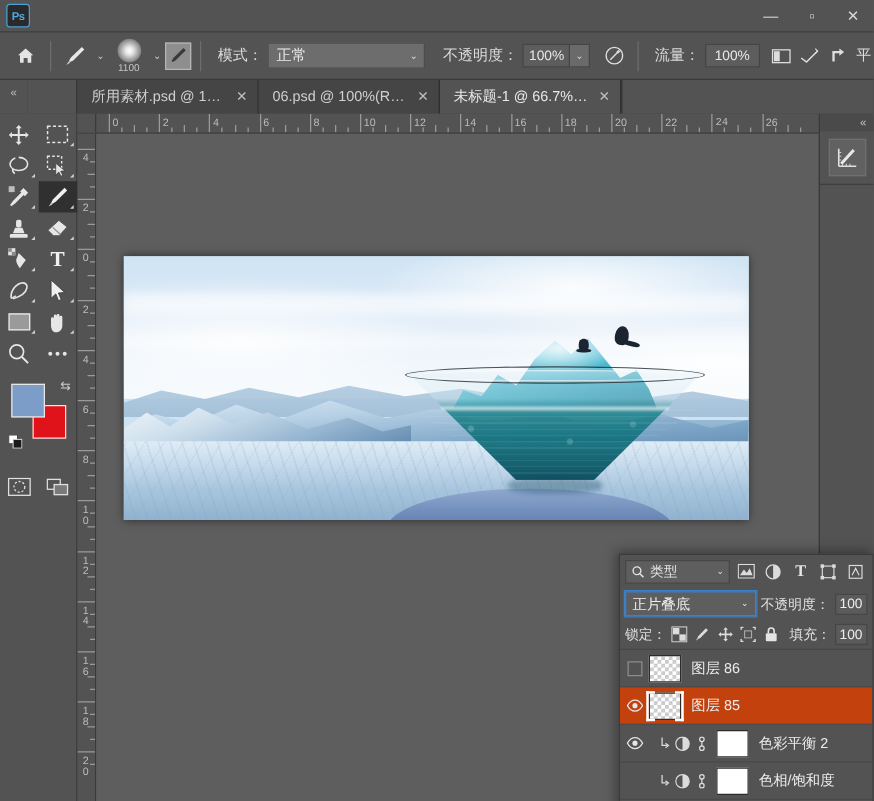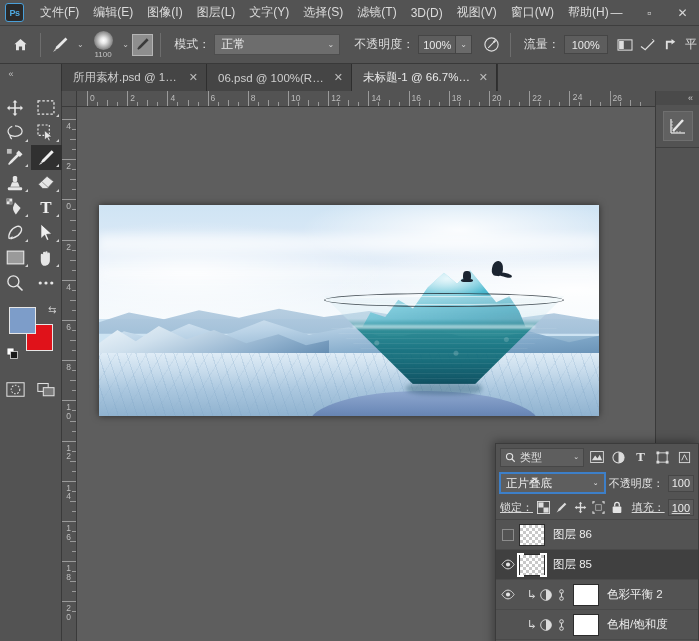--- a/index.html
+++ b/index.html
@@ -340,32 +340,31 @@
   }
   .lp-blend .arrow { position:absolute; right:5px; font-size:7px; }
   .lp-lbl { font-size:11px; color:#e0e0e0; white-space:nowrap; }
   .lp-val {
     height:17px; background:#5b5b5b; border:1px solid #464646; padding:0 3px;
     font-size:11px; color:#ececec; display:flex; align-items:center; cursor:default;
   }
   .lp-lockrow {
     height:24px; display:flex; align-items:center; padding:0 4px; gap:3px; flex:0 0 24px;
     border-bottom:1px solid #464646;
-    text-decoration:underline;
   }
   .lp-lockicon {
     width:17px; height:17px; display:flex; align-items:center; justify-content:center;
     cursor:default; color:#e2e2e2;
   }
   .lp-list { flex:1; overflow:hidden; }
   .layer-row {
     height:30px; display:flex; align-items:center; border-bottom:1px solid #4a4a4a;
     cursor:default; padding-right:4px;
   }
-  .layer-row.selected { background:#404040; }
+  .layer-row.selected { background:#c2410c; }
   .eye {
     width:23px; height:30px; display:flex; align-items:center; justify-content:center;
     cursor:default;
   }
   .layer-extra {
     width:54px; height:30px; display:flex; align-items:center; gap:2px; justify-content:center;
   }
   .mini-ic {
     width:13px; height:13px; display:flex; align-items:center; justify-content:center;
     color:#dcdcdc;
@@ -410,33 +409,20 @@
   }
   svg { display:block; }
 </style>
 </head>
 <body>
 
 <div class="app">
 
   <div class="menubar">
     <div class="ps-logo">Ps</div>
-    <div id="menu-items" style="display:flex;align-items:center;">
-        <div class="menu-item">文件(F)</div>
-        <div class="menu-item">编辑(E)</div>
-        <div class="menu-item">图像(I)</div>
-        <div class="menu-item">图层(L)</div>
-        <div class="menu-item">文字(Y)</div>
-        <div class="menu-item">选择(S)</div>
-        <div class="menu-item">滤镜(T)</div>
-        <div class="menu-item">3D(D)</div>
-        <div class="menu-item">视图(V)</div>
-        <div class="menu-item">窗口(W)</div>
-        <div class="menu-item">帮助(H)</div>
-      </div>
     <div class="win-btns">
       <div class="win-btn">—</div>
       <div class="win-btn">▫</div>
       <div class="win-btn close">✕</div>
     </div>
   </div>
 
   <div class="optionsbar">
     <div class="home-btn">
       <span>

